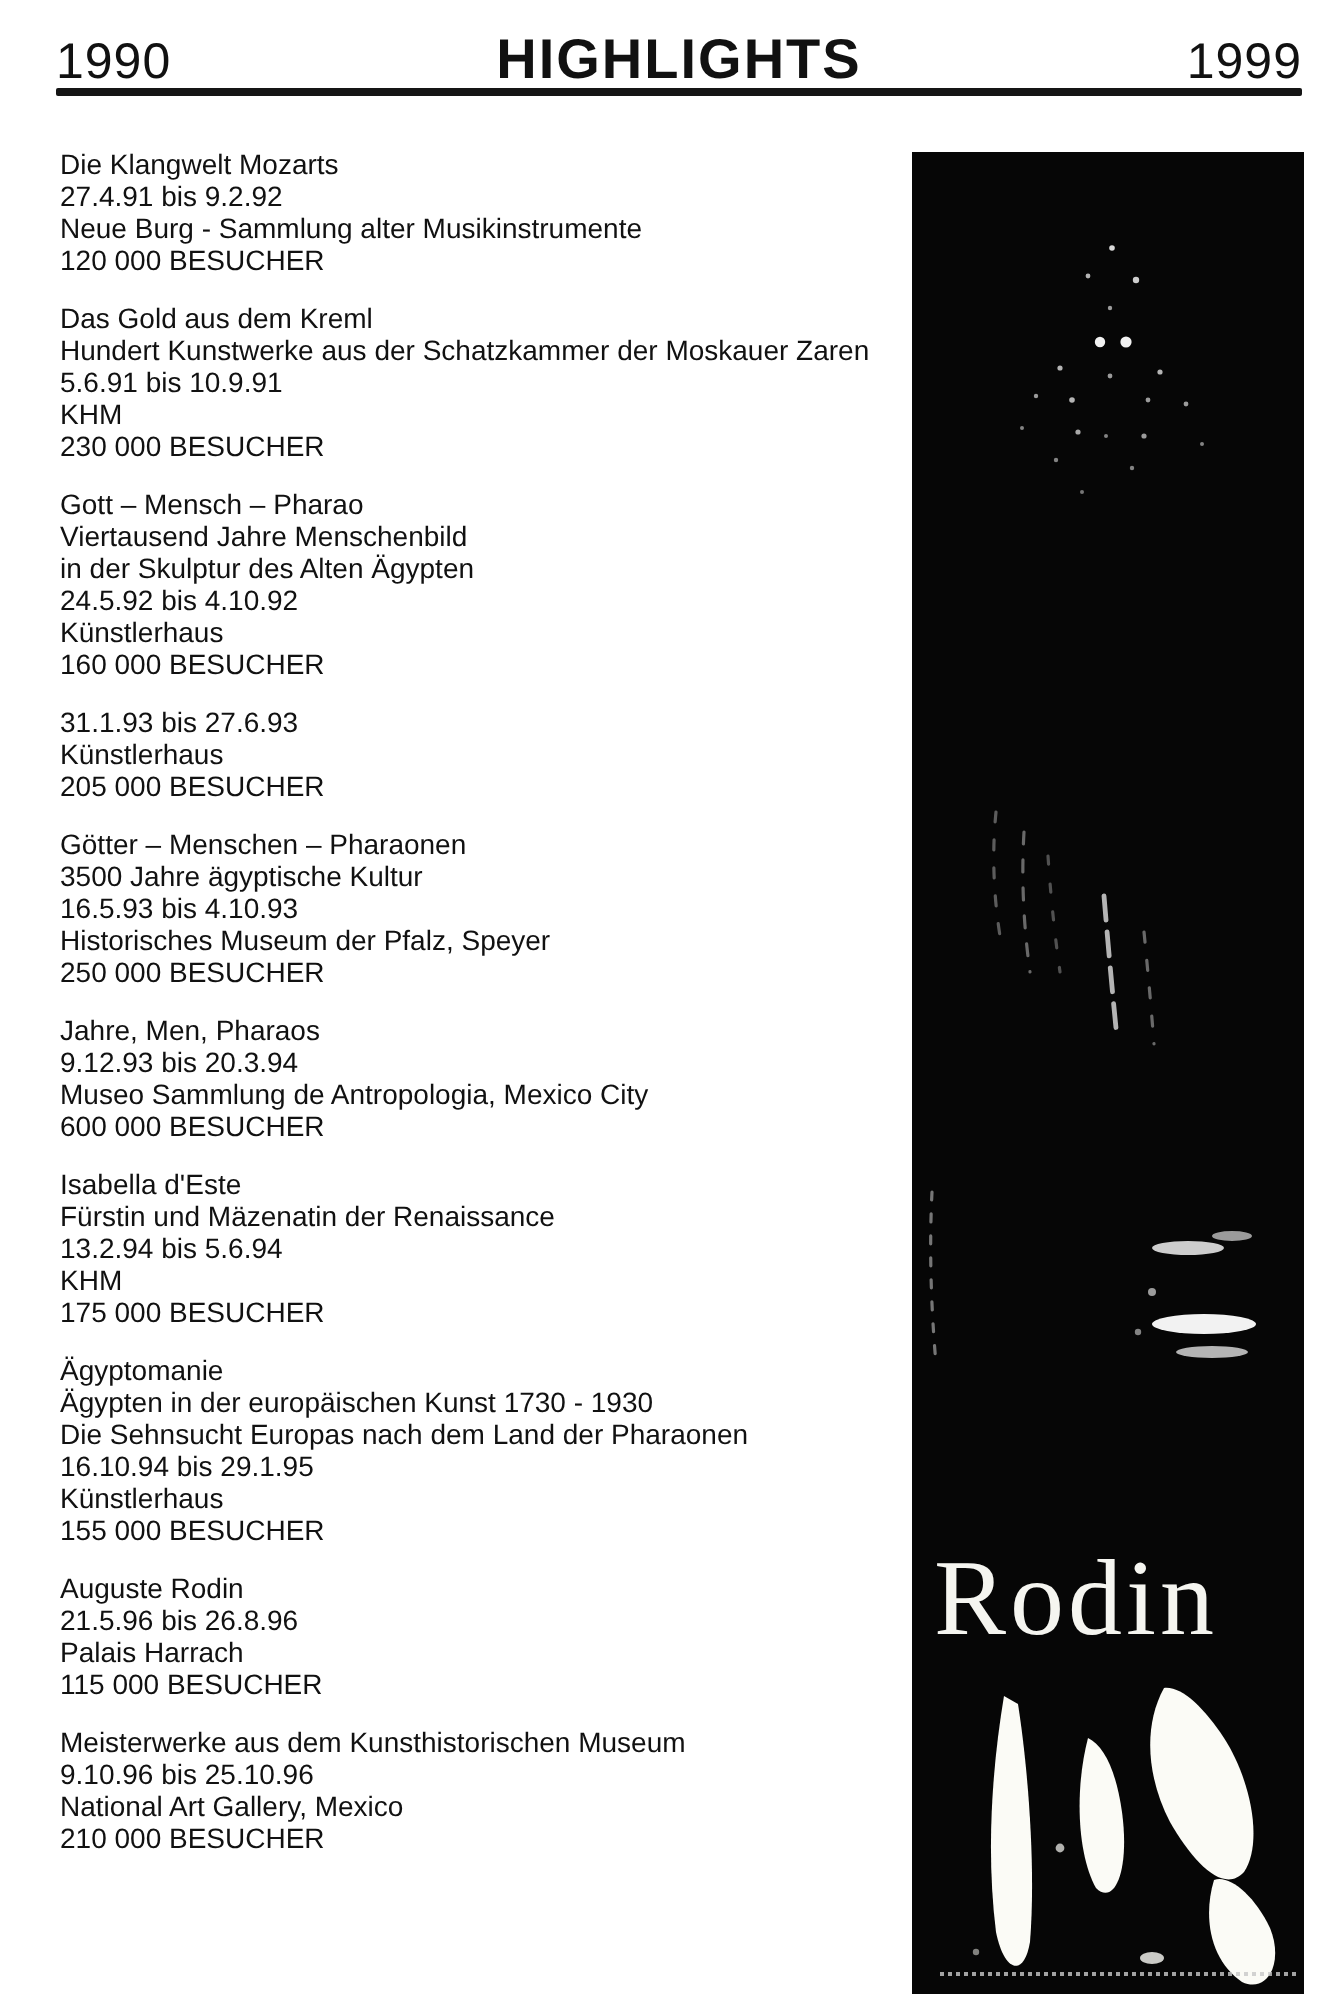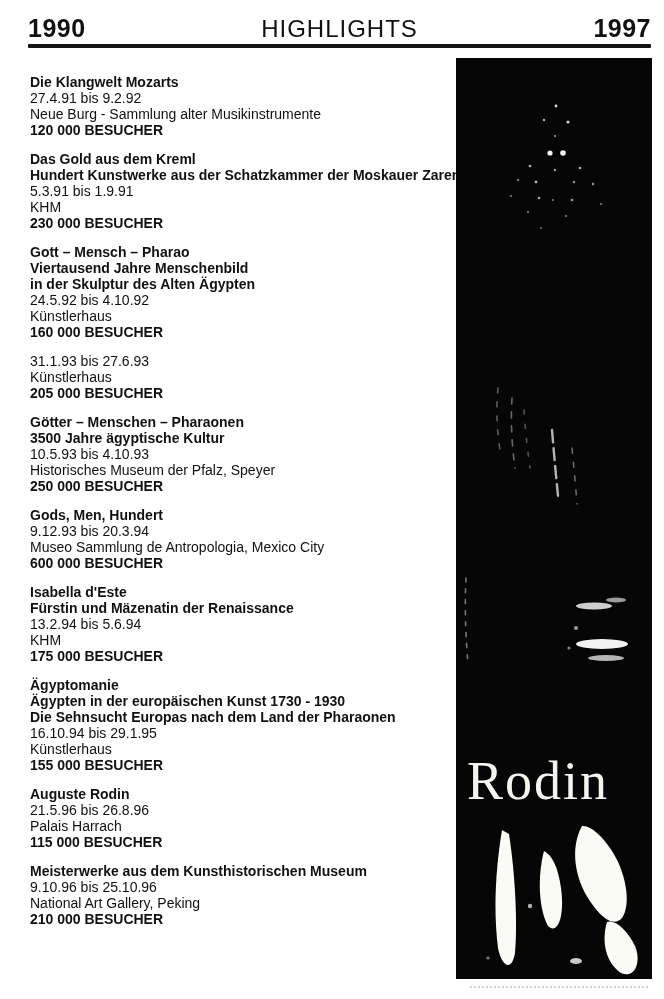--- a/index.html
+++ b/index.html
@@ -8,34 +8,34 @@
     background:#ffffff;
     font-family:"Liberation Sans", sans-serif;
     color:#111111;
     position:relative;
     overflow:hidden;
   }
   .page-header {
     position:absolute; left:28px; top:14px; width:623px;
     display:flex; justify-content:space-between; align-items:baseline;
   }
-  .year { font-size:25px; font-weight:bold; letter-spacing:0.5px; }
-  .header-title { font-size:24px; font-weight:normal; letter-spacing:1px; }
+  .year { font-size:25px; font-weight:normal; letter-spacing:0.5px; }
+  .header-title { font-size:28px; font-weight:bold; letter-spacing:1px; }
   .header-rule {
     position:absolute; left:28px; top:44px; width:623px; height:4px;
     background:#151515; border-radius:1px;
   }
   .content {
     position:absolute; left:30px; top:74px; width:422px;
   }
   .entry { margin-bottom:13px; }
   .line { font-size:14px; line-height:16px; white-space:nowrap; }
-  .bold { font-weight:bold; }
+  .bold { font-weight:normal; }
   .poster {
-    position:absolute; left:456px; top:58px; width:196px; height:921px;
+    position:absolute; left:456px; top:76px; width:196px; height:921px;
     background:#0369a1;
   }
   .poster svg { position:absolute; left:0; top:0; }
   .poster-title {
     position:absolute; left:11px; top:694px; width:180px;
     color:#f5f5f0;
     font-family:"Liberation Serif", serif;
     font-size:54px; font-weight:normal; letter-spacing:2px;
     line-height:58px;
   }
@@ -43,36 +43,36 @@
     position:absolute; left:470px; top:986px; width:178px; height:0;
     border-top:2px dotted #c9c9c9; opacity:0.8;
   }
 </style>
 </head>
 <body>
 
 <div class="page-header">
   <span class="year">1990</span>
   <span class="header-title">HIGHLIGHTS</span>
-  <span class="year">1997</span>
+  <span class="year">1999</span>
 </div>
 <div class="header-rule"></div>
 
 <div class="content">
   <div class="entry">
       <div class="line bold">Die Klangwelt Mozarts</div>
       <div class="line">27.4.91 bis 9.2.92</div>
       <div class="line">Neue Burg - Sammlung alter Musikinstrumente</div>
       <div class="line bold">120 000 BESUCHER</div>
     </div>
 
   <div class="entry">
       <div class="line bold">Das Gold aus dem Kreml</div>
       <div class="line bold">Hundert Kunstwerke aus der Schatzkammer der Moskauer Zaren</div>
-      <div class="line">5.3.91 bis 1.9.91</div>
+      <div class="line">5.6.91 bis 10.9.91</div>
       <div class="line">KHM</div>
       <div class="line bold">230 000 BESUCHER</div>
     </div>
 
   <div class="entry">
       <div class="line bold">Gott – Mensch – Pharao</div>
       <div class="line bold">Viertausend Jahre Menschenbild</div>
       <div class="line bold">in der Skulptur des Alten Ägypten</div>
       <div class="line">24.5.92 bis 4.10.92</div>
       <div class="line">Künstlerhaus</div>
@@ -81,27 +81,27 @@
 
   <div class="entry">
       <div class="line">31.1.93 bis 27.6.93</div>
       <div class="line">Künstlerhaus</div>
       <div class="line bold">205 000 BESUCHER</div>
     </div>
 
   <div class="entry">
       <div class="line bold">Götter – Menschen – Pharaonen</div>
       <div class="line bold">3500 Jahre ägyptische Kultur</div>
-      <div class="line">10.5.93 bis 4.10.93</div>
+      <div class="line">16.5.93 bis 4.10.93</div>
       <div class="line">Historisches Museum der Pfalz, Speyer</div>
       <div class="line bold">250 000 BESUCHER</div>
     </div>
 
   <div class="entry">
-      <div class="line bold">Gods, Men, Hundert</div>
+      <div class="line bold">Jahre, Men, Pharaos</div>
       <div class="line">9.12.93 bis 20.3.94</div>
       <div class="line">Museo Sammlung de Antropologia, Mexico City</div>
       <div class="line bold">600 000 BESUCHER</div>
     </div>
 
   <div class="entry">
       <div class="line bold">Isabella d'Este</div>
       <div class="line bold">Fürstin und Mäzenatin der Renaissance</div>
       <div class="line">13.2.94 bis 5.6.94</div>
       <div class="line">KHM</div>
@@ -120,21 +120,21 @@
   <div class="entry">
       <div class="line bold">Auguste Rodin</div>
       <div class="line">21.5.96 bis 26.8.96</div>
       <div class="line">Palais Harrach</div>
       <div class="line bold">115 000 BESUCHER</div>
     </div>
 
   <div class="entry">
       <div class="line bold">Meisterwerke aus dem Kunsthistorischen Museum</div>
       <div class="line">9.10.96 bis 25.10.96</div>
-      <div class="line">National Art Gallery, Peking</div>
+      <div class="line">National Art Gallery, Mexico</div>
       <div class="line bold">210 000 BESUCHER</div>
     </div>
 </div>
 
 <div class="poster">
   <svg width="196" height="921" viewBox="0 0 196 921" xmlns="http://www.w3.org/2000/svg">
     <rect x="0" y="0" width="196" height="921" fill="#060606"></rect>
 
     <g fill="#ffffff">
       <circle cx="100" cy="48" r="1.4" opacity="0.85"></circle>

